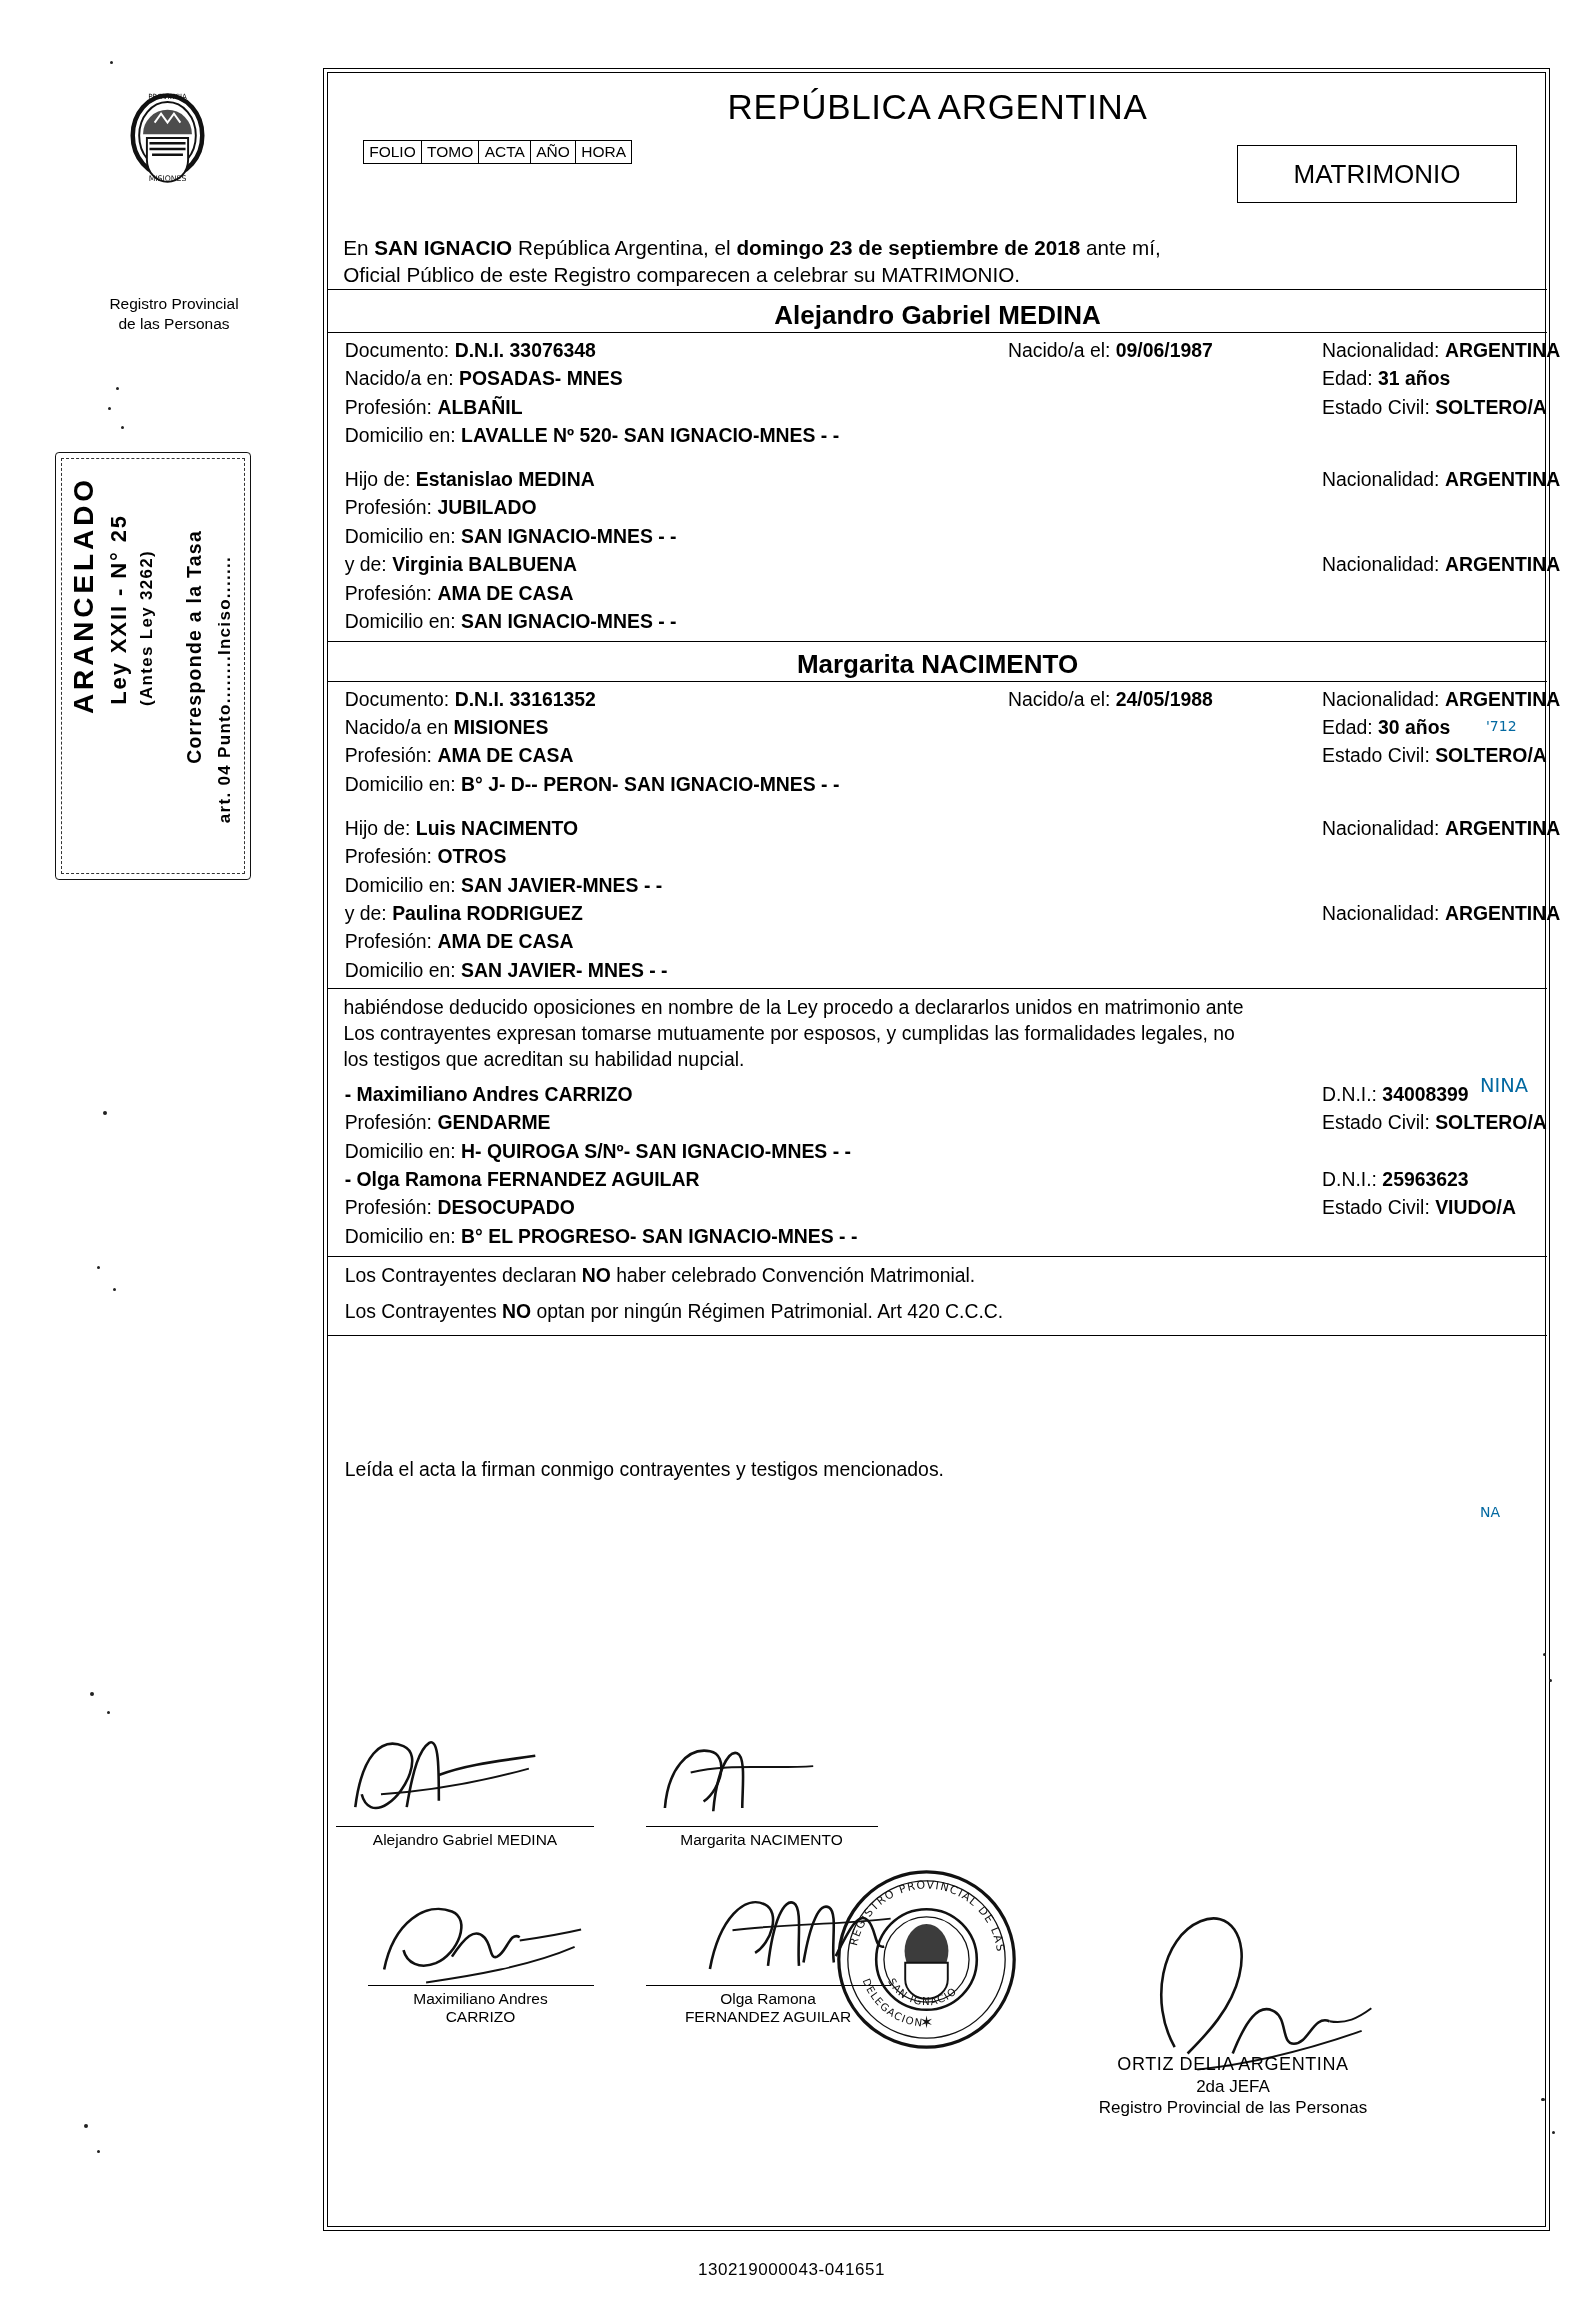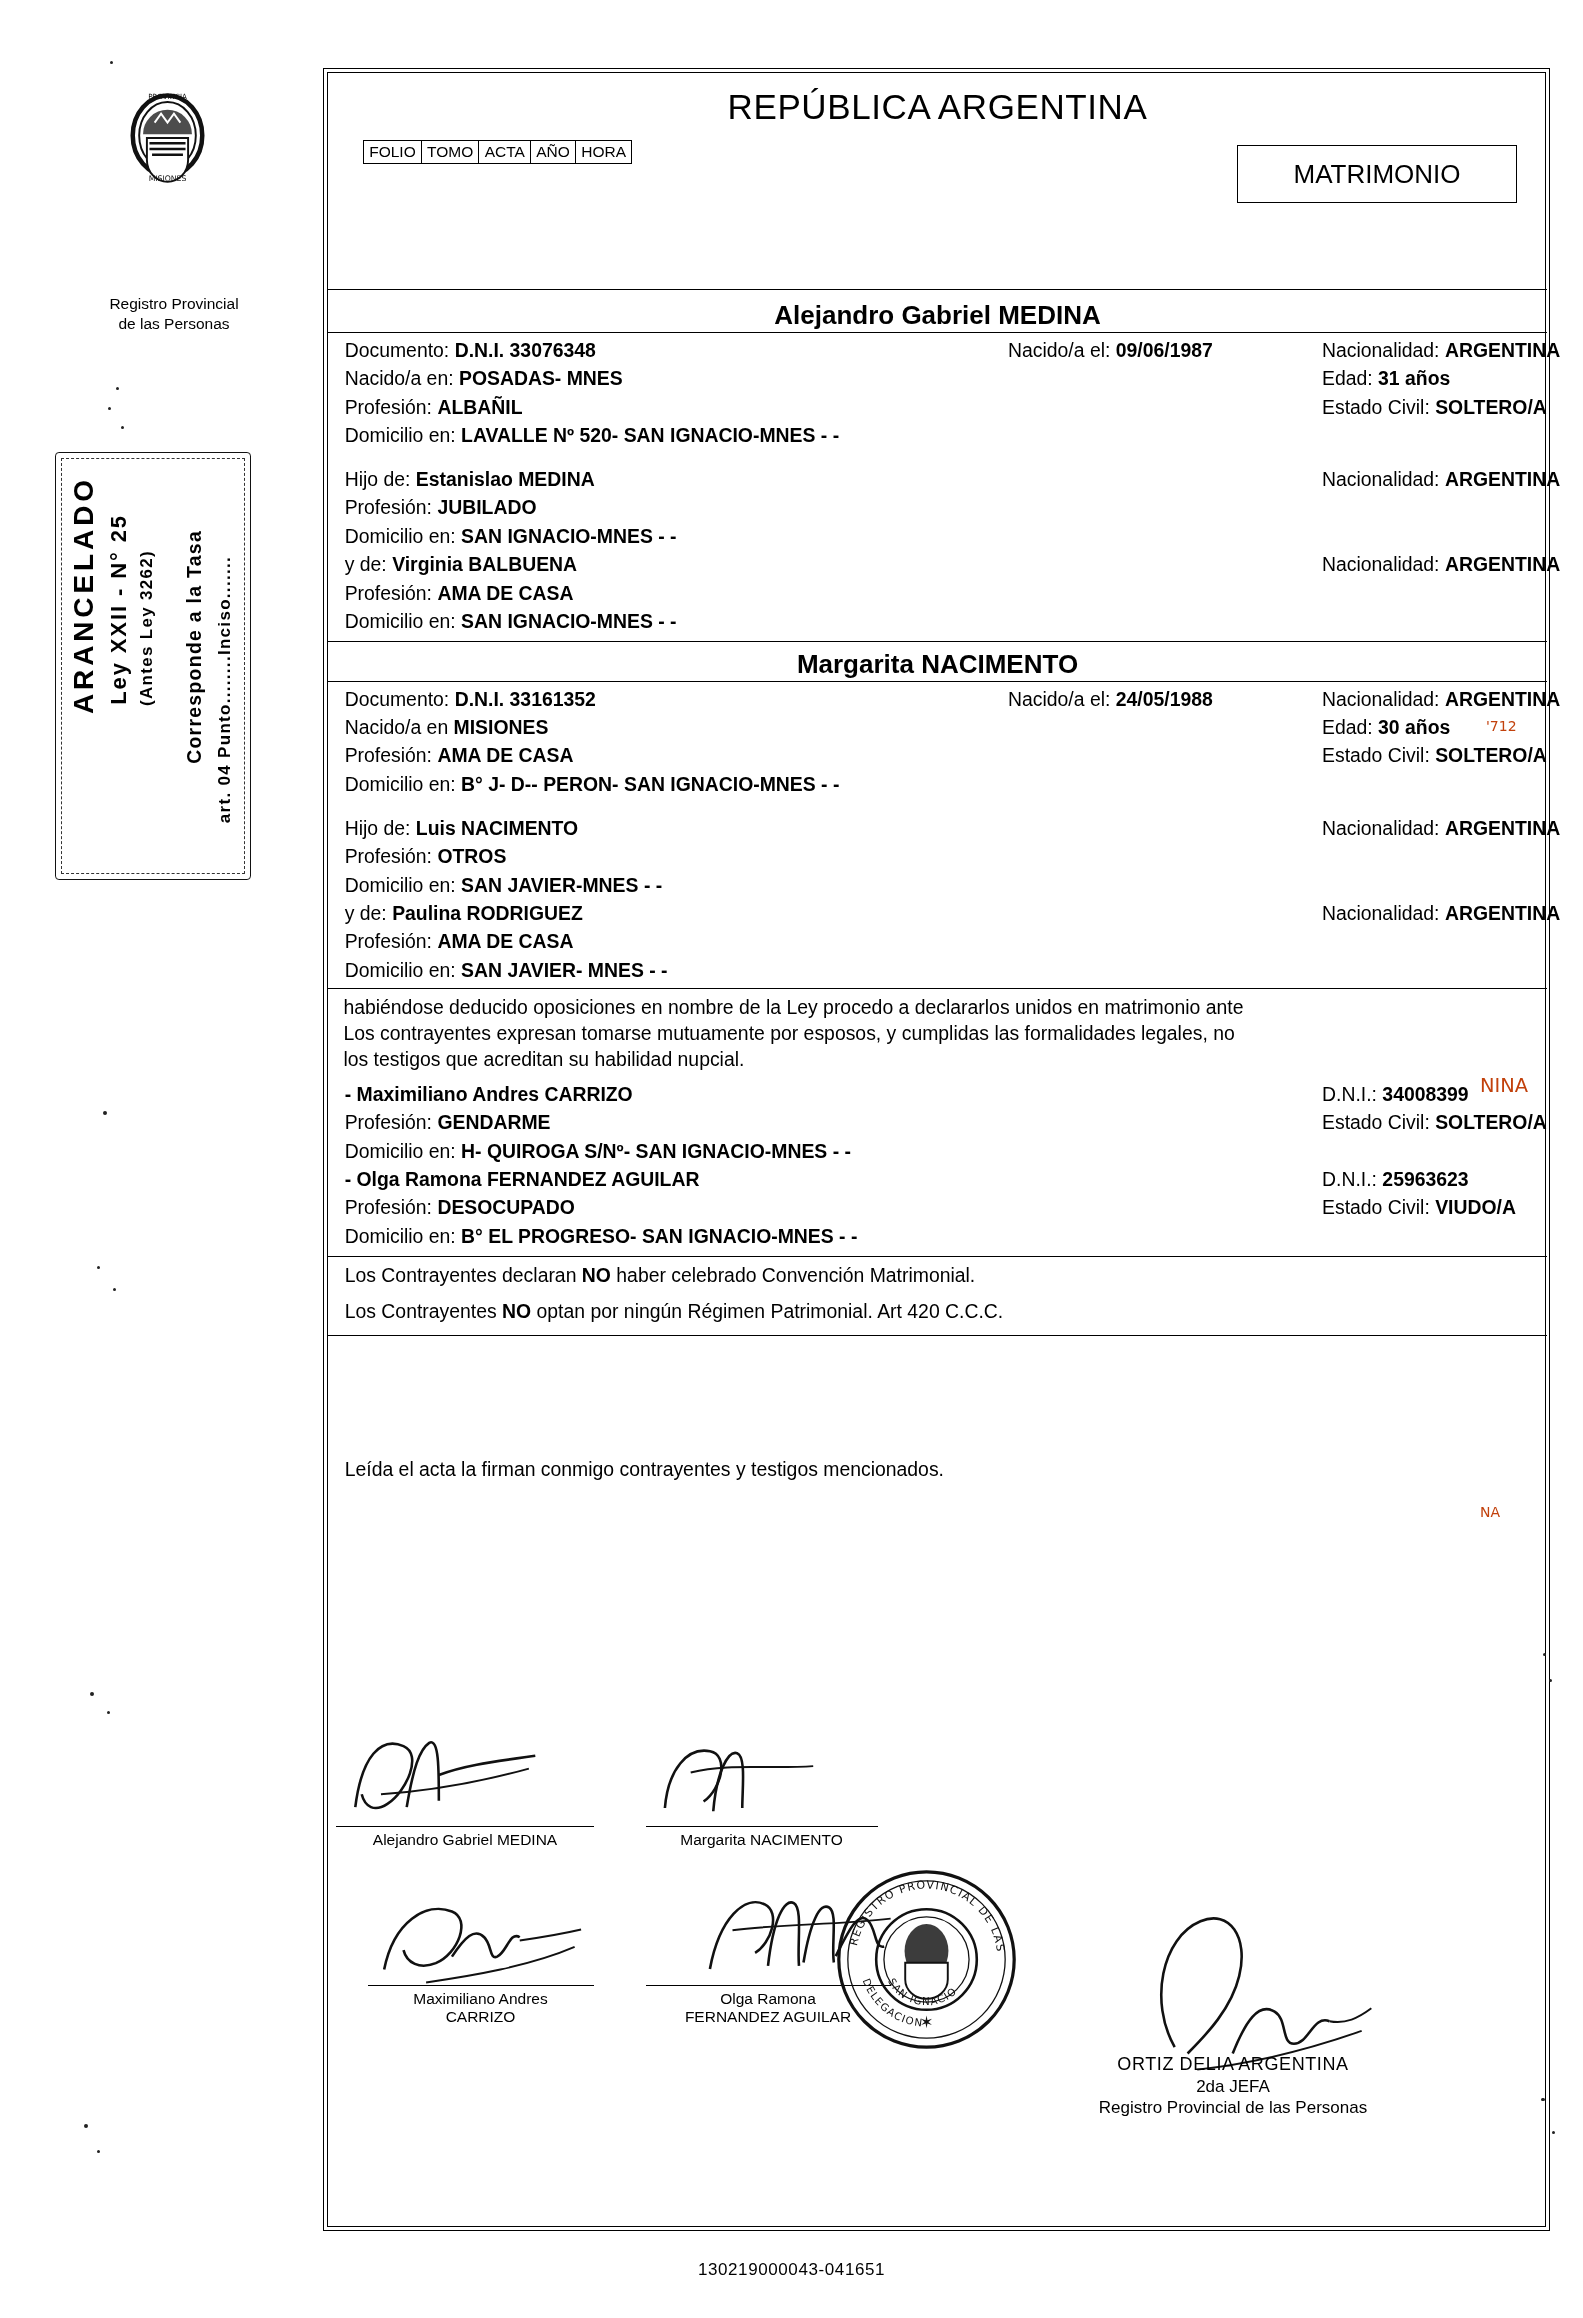--- a/index.html
+++ b/index.html
@@ -259,21 +259,21 @@
     width: 1583px;
     text-align: center;
     font-size: 17px;
     letter-spacing: 0.6px;
   }
 
   .hand {
     font-family: "DejaVu Sans", sans-serif;
     font-size: 17px;
     position: absolute;
-    color: #c2410c;
+    color: #0369a1;
   }
   .edge-marks {
     position: absolute;
     right: 6.5px;
     top: 0;
     width: 39px;
     height: 2319px;
   }
 </style>
 </head>
@@ -337,20 +337,24 @@
         <td>AÑO</td>
         <td>HORA</td>
       </tr>
     </tbody>
       </table>
 
     <div class="matrimonio-box">
       <span>MATRIMONIO</span>
     </div>
 
+    <div class="intro">
+      <span>En </span><b>SAN IGNACIO</b><span> República Argentina, el </span><b>domingo 23 de septiembre de 2018</b><span> ante mí,</span>
+      <div>Oficial Público de este Registro comparecen a celebrar su MATRIMONIO.</div>
+    </div>
 
     <div class="hr" style="top:220px;"></div>
 
     <div class="sec-title" style="top:231px;">Alejandro Gabriel MEDINA</div>
     <div class="hr" style="top:263px;"></div>
 
     <div class="fld colL" style="top:270px;">
       <span>Documento: </span><b>D.N.I. 33076348</b>
     </div>
     <div class="fld colM" style="top:270px;">

